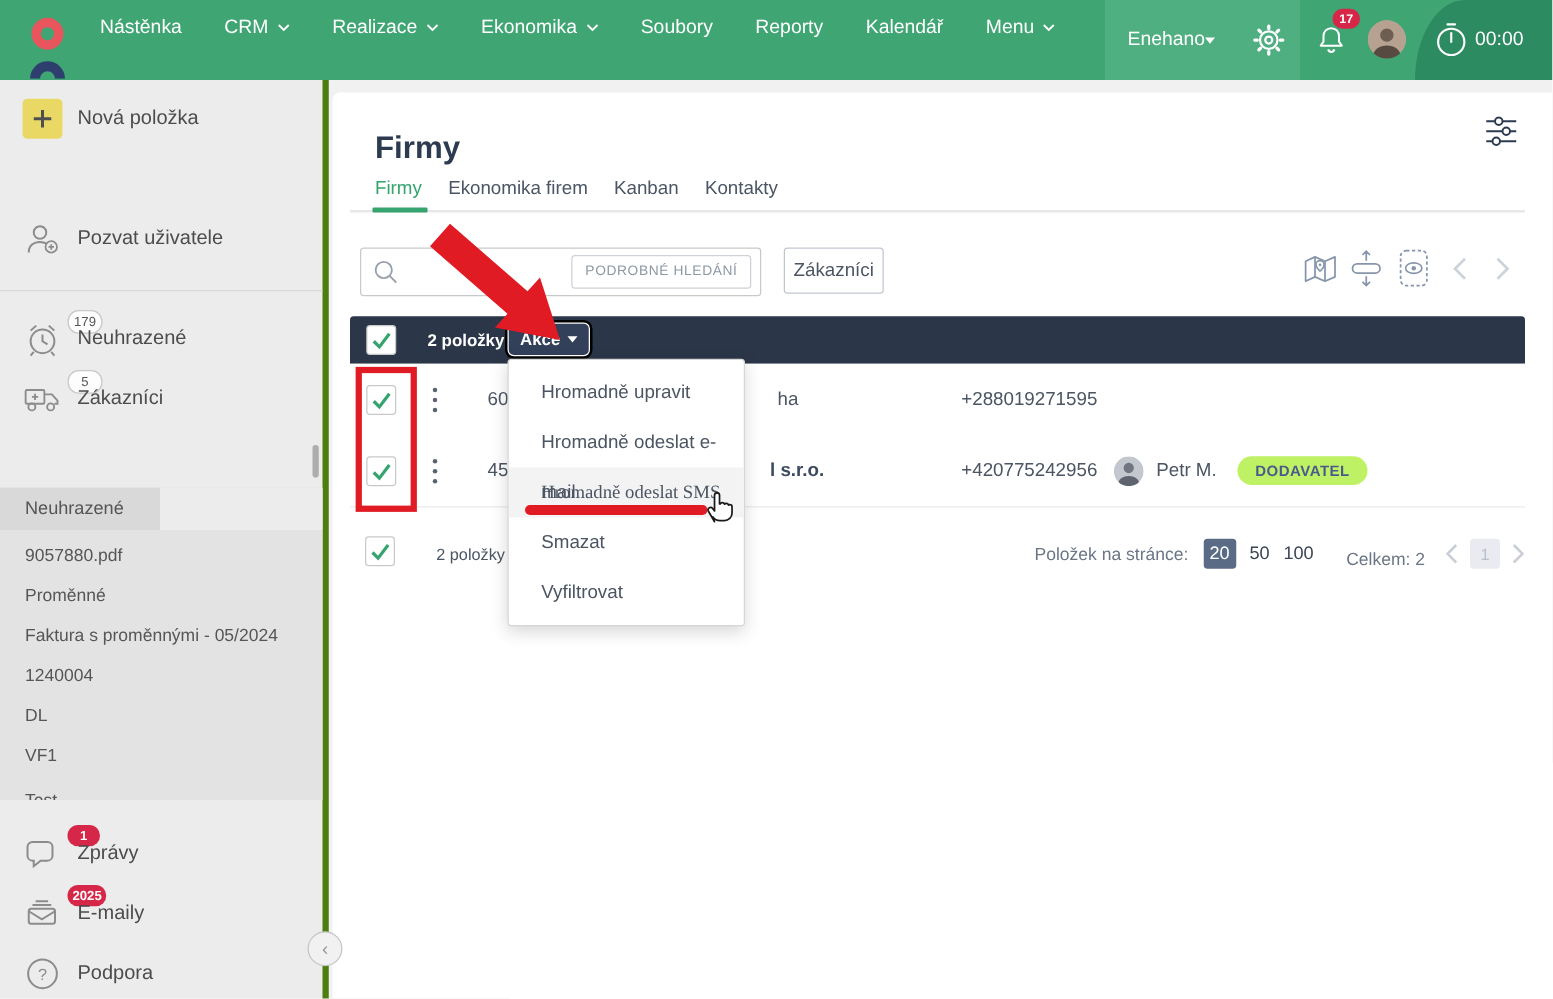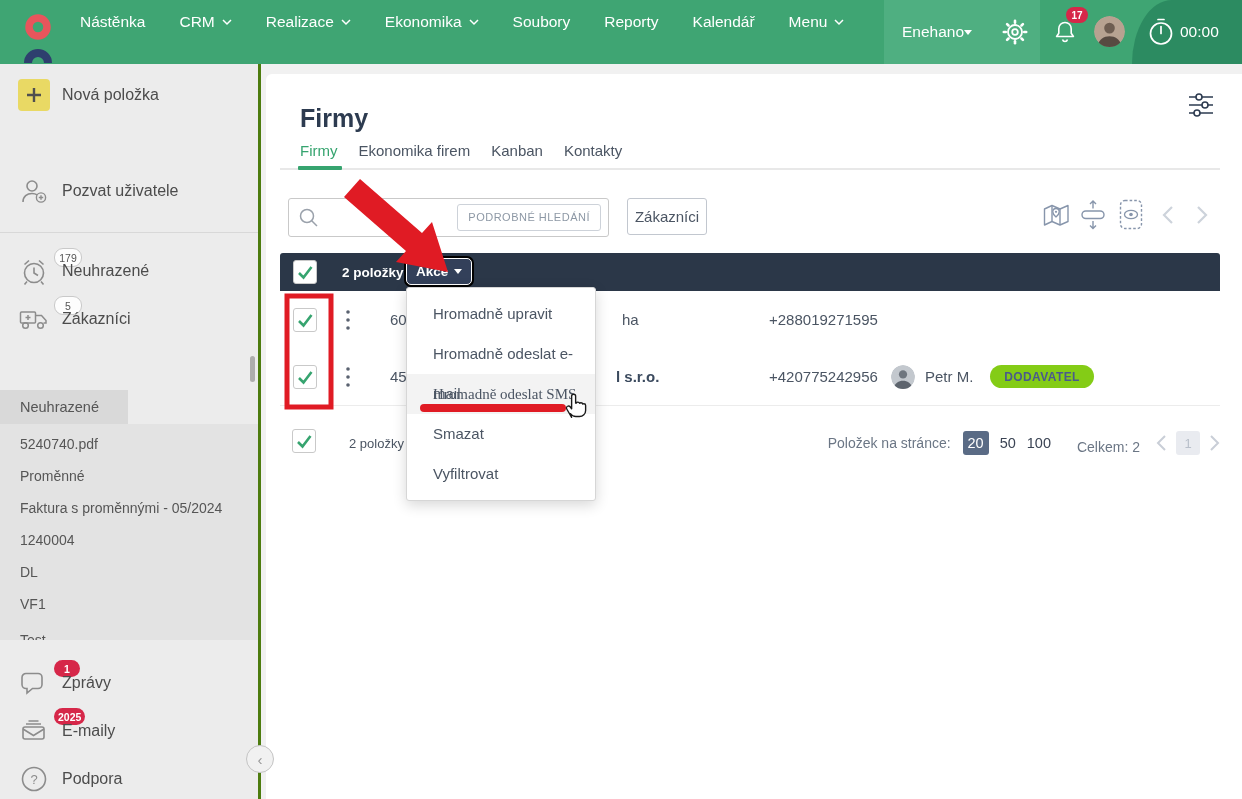--- a/index.html
+++ b/index.html
@@ -16,21 +16,21 @@
   .caret-down{width:0;height:0;border-left:4px solid transparent;border-right:4px solid transparent;border-top:5px solid #fff;}
   .gear{position:absolute;left:118px;top:19px;cursor:pointer;}
   .bell{position:absolute;left:1052px;top:19px;cursor:pointer;}
   .bell-badge{position:absolute;left:1066px;top:7px;min-width:14px;padding:0 4px;height:16px;border-radius:8px;background:#D62749;color:#fff;font-size:10px;font-weight:bold;display:flex;align-items:center;justify-content:center;}
   .avatar-top{position:absolute;left:1094px;top:16px;width:31px;height:31px;border-radius:50%;overflow:hidden;cursor:pointer;}
   .band-dark{position:absolute;left:1132px;top:0;width:110px;height:64px;background:#2C8B61;border-top-left-radius:40px 64px;}
   .timer-clock{position:absolute;left:14px;top:17px;cursor:pointer;}
   .timer-text{position:absolute;left:48px;top:0;height:64px;display:flex;align-items:center;color:#fff;font-size:15.5px;}
 
   
-  .sidebar{position:absolute;left:0;top:64px;width:258px;bottom:0;background:#ececec;border-right:3px solid #4d7c0f;z-index:3;}
+  .sidebar{position:absolute;left:0;top:64px;width:258px;bottom:0;background:#ececec;border-right:5px solid #4d7c0f;z-index:3;}
   .sb-row{position:absolute;left:0;width:258px;height:40px;display:flex;align-items:center;cursor:pointer;}
   .sb-ic{position:absolute;left:18px;width:32px;height:32px;display:flex;align-items:center;justify-content:center;}
   .sb-label{position:absolute;left:62px;font-size:16px;color:#4c4c4c;}
   .sb-badge-light{position:absolute;left:36px;top:-7px;min-width:18px;height:17px;padding:0 4px;background:#fdfdfd;border:1px solid #c9c9c9;border-radius:9px;color:#555;font-size:10.5px;display:flex;align-items:center;justify-content:center;}
   .sb-badge-red{position:absolute;left:36px;top:-7px;min-width:18px;height:17px;padding:0 4px;background:#D62749;border-radius:9px;color:#fff;font-size:10.5px;font-weight:bold;display:flex;align-items:center;justify-content:center;}
   .yellow-box{width:32px;height:32px;background:#e9d964;border-radius:4px;display:flex;align-items:center;justify-content:center;}
   .sb-divider{position:absolute;left:0;top:168px;width:258px;height:1px;background:#d8d8d8;}
   .recent{position:absolute;left:0;top:326px;width:258px;height:250px;background:#e3e3e3;overflow:hidden;}
   .recent-tab{position:absolute;left:0;top:0;width:128px;height:34px;background:#d9d9d9;}
   .recent-tab-rest{position:absolute;left:128px;top:0;right:0;height:34px;background:#ececec;}
@@ -63,21 +63,21 @@
   .bar-cb{position:absolute;left:13px;top:7px;}
   .bar-count{position:absolute;left:62px;top:0;height:38px;display:flex;align-items:center;color:#fff;font-size:13.5px;font-weight:700;}
   .akce-btn{position:absolute;left:126px;top:5px;height:27px;box-sizing:border-box;display:flex;align-items:center;gap:6px;padding:0 9px;background:#33405a;border:1.5px solid #fff;box-shadow:0 0 0 2px #000;border-radius:5px;color:#fff;font-size:13.5px;font-weight:700;cursor:pointer;}
 
   .row{position:absolute;left:22px;width:940px;height:57px;border-bottom:1px solid #ececec;background:#fff;}
   .row .cb{position:absolute;left:13px;top:17px;}
   .dots{position:absolute;left:58px;top:17px;width:20px;height:24px;display:flex;align-items:center;justify-content:center;cursor:pointer;}
   .cell{position:absolute;top:0;height:57px;display:flex;align-items:center;font-size:15px;color:#4b5563;white-space:nowrap;}
   .cell.bold{font-weight:700;color:#3b4a5e;}
   .avatar-row{position:absolute;left:611px;top:17px;width:24px;height:24px;border-radius:50%;overflow:hidden;}
-  .pill{position:absolute;left:710px;top:17px;width:104px;height:23px;border-radius:12px;background:#84cc16;color:#4A5A8C;font-size:12px;font-weight:700;letter-spacing:.4px;display:flex;align-items:center;justify-content:center;}
+  .pill{position:absolute;left:710px;top:17px;width:104px;height:23px;border-radius:12px;background:#bef264;color:#4A5A8C;font-size:12px;font-weight:700;letter-spacing:.4px;display:flex;align-items:center;justify-content:center;}
 
   .t-footer{position:absolute;left:22px;top:356px;width:940px;height:46px;}
   .t-footer .cb{position:absolute;left:12px;top:9px;}
   .f-count{position:absolute;left:69px;top:0;height:46px;display:flex;align-items:center;font-size:13px;color:#4b5563;}
   .f-right{position:absolute;right:0;top:0;height:46px;display:flex;align-items:center;}
   .f-label{font-size:14px;color:#6b7685;margin-right:12px;}
   .pp{font-size:14.5px;color:#3b4454;cursor:pointer;}
   .pp.sel{width:26px;height:24px;background:#5a6b85;color:#fff;border-radius:3px;display:flex;align-items:center;justify-content:center;}
   .pp+.pp{margin-left:11px;}
   .f-total{font-size:14px;color:#6b7685;margin:8px 16px 0 26px;}
@@ -236,21 +236,21 @@
           </svg>
         <span class="sb-badge-light">5</span>
       </span>
       <span class="sb-label">Zákazníci</span>
     </div>
 
     <div class="recent">
       <div class="recent-tab"></div>
       <div class="recent-tab-rest"></div>
       <div class="recent-header">Neuhrazené</div>
-      <div class="recent-item" style="top:44px">5240740.pdf</div>
+      <div class="recent-item" style="top:44px">9057880.pdf</div>
       <div class="recent-item" style="top:76px">Proměnné</div>
       <div class="recent-item" style="top:108px">Faktura s proměnnými - 05/2024</div>
       <div class="recent-item" style="top:140px">1240004</div>
       <div class="recent-item" style="top:172px">DL</div>
       <div class="recent-item" style="top:204px">VF1</div>
       <div class="recent-item" style="top:240px">Test</div>
     </div>
     <div class="sb-scroll"></div>
 
     <div class="sb-row" style="top:599px">

